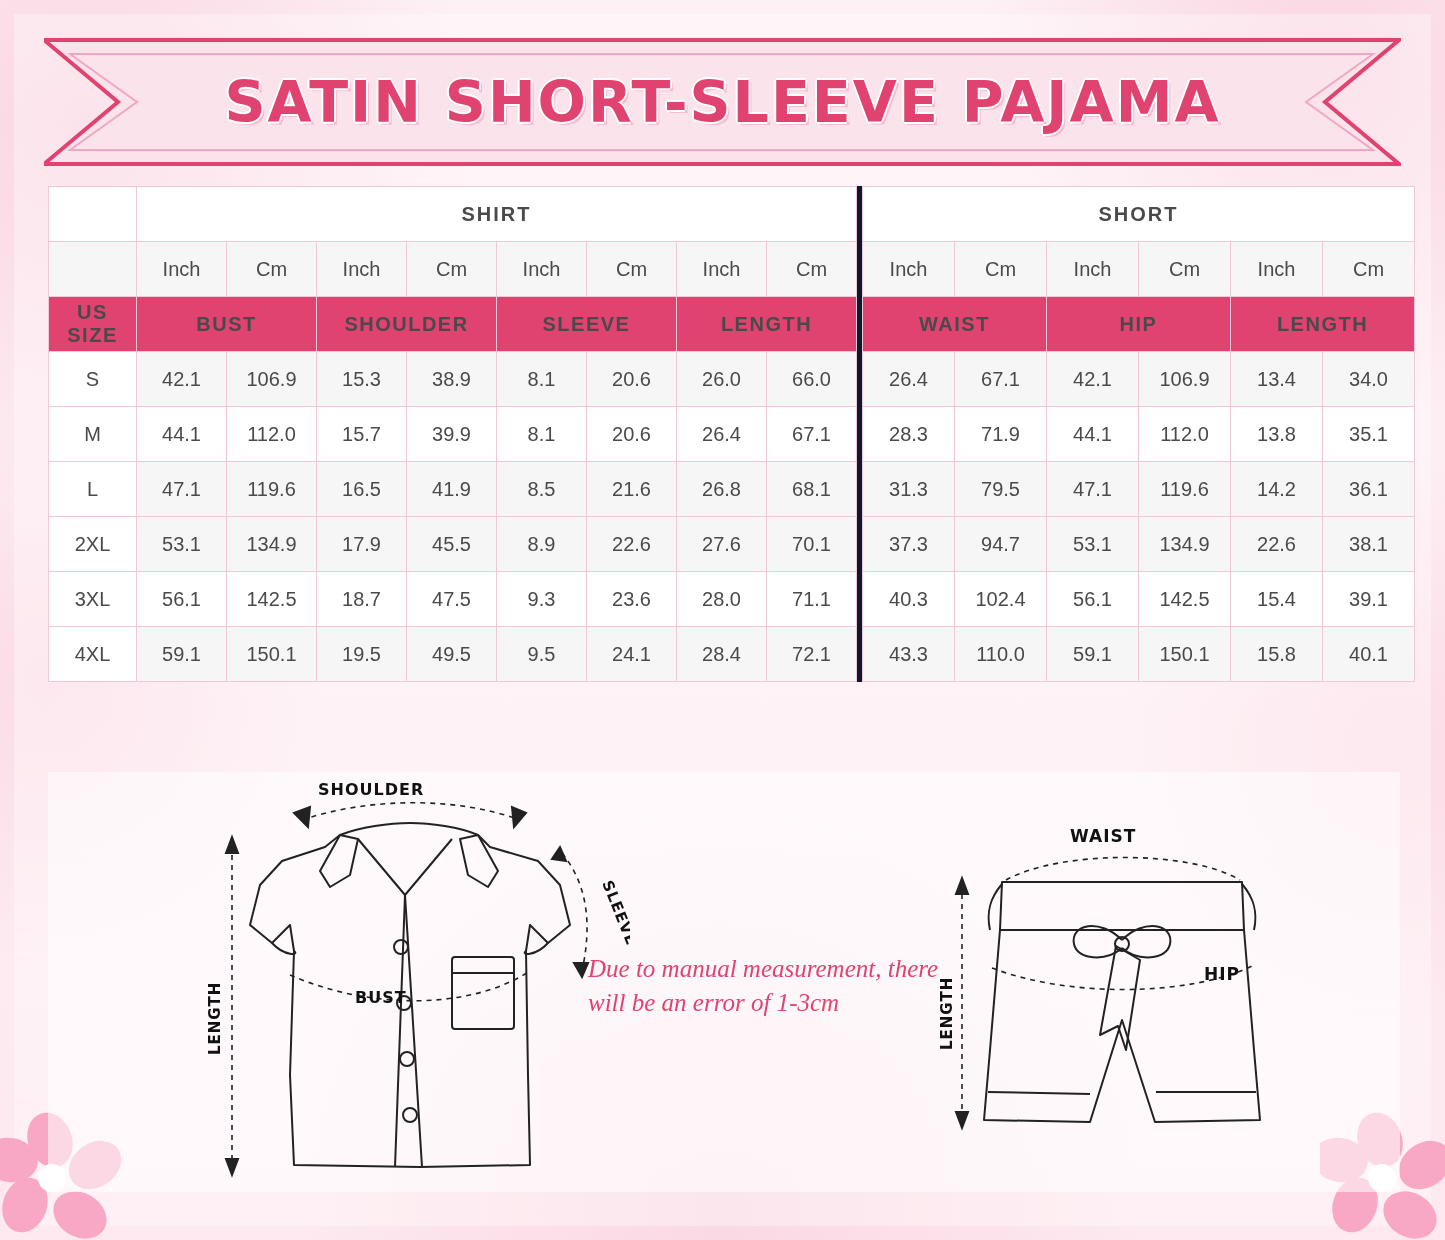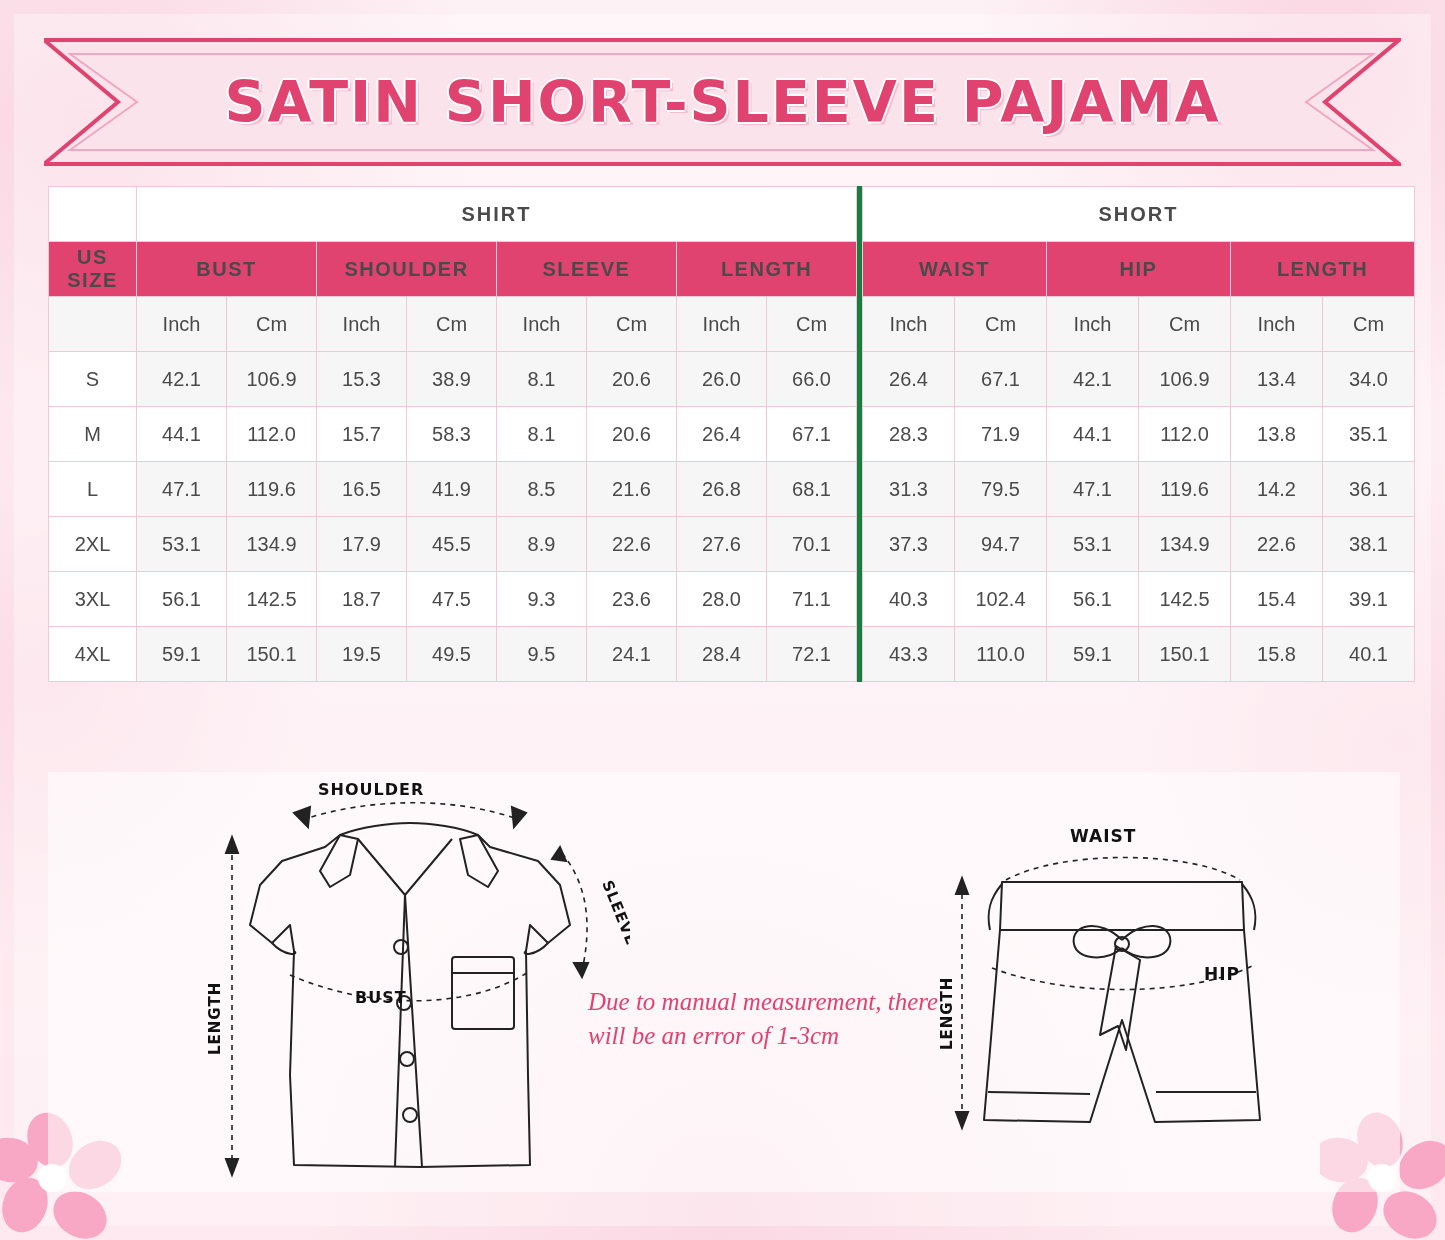--- a/index.html
+++ b/index.html
@@ -72,21 +72,21 @@
   .table-area {
     position: absolute;
     left: 48px;
     top: 186px;
     width: 1352px;
   }
   table.size-table {
     border-collapse: collapse;
     width: 1352px;
     table-layout: fixed;
-    background: #15803d;
+    background: #0f172a;
   }
   table.size-table td, table.size-table th {
     border: 1px solid #f2c7d8;
     text-align: center;
     font-size: 20px;
     color: #4a4a4a;
     height: 52px;
     font-family: "Liberation Sans", sans-serif;
   }
   .grp-head {
@@ -139,21 +139,21 @@
     position: absolute;
     left: 48px;
     top: 772px;
     width: 1352px;
     height: 420px;
     background: rgba(255,255,255,0.55);
   }
   .note {
     position: absolute;
     left: 588px;
-    top: 985px;
+    top: 952px;
     width: 360px;
     font-family: "Liberation Serif", serif;
     font-style: italic;
     font-size: 25px;
     line-height: 1.35;
     color: #e0436f;
   }
 
   .illus-shirt {
     position: absolute;
@@ -240,48 +240,48 @@
           <col style="width:92px">
       </colgroup>
       <thead>
         <tr>
           <td class="grp-head empty" rowspan="1"></td>
           <td class="grp-head" colspan="8">SHIRT</td>
           <td class="sep-col"></td>
           <td class="grp-head" colspan="6">SHORT</td>
         </tr>
         <tr>
+          <td class="unit-head"></td>
+          <td class="unit-head">Inch</td>
+          <td class="unit-head">Cm</td>
+          <td class="unit-head">Inch</td>
+          <td class="unit-head">Cm</td>
+          <td class="unit-head">Inch</td>
+          <td class="unit-head">Cm</td>
+          <td class="unit-head">Inch</td>
+          <td class="unit-head">Cm</td>
+          <td class="sep-col"></td>
+          <td class="unit-head">Inch</td>
+          <td class="unit-head">Cm</td>
+          <td class="unit-head">Inch</td>
+          <td class="unit-head">Cm</td>
+          <td class="unit-head">Inch</td>
+          <td class="unit-head">Cm</td>
+        </tr>
+        <tr>
           <td class="pink-head">US SIZE</td>
           <td class="pink-head" colspan="2">BUST</td>
           <td class="pink-head" colspan="2">SHOULDER</td>
           <td class="pink-head" colspan="2">SLEEVE</td>
           <td class="pink-head" colspan="2">LENGTH</td>
           <td class="sep-col"></td>
           <td class="pink-head" colspan="2">WAIST</td>
           <td class="pink-head" colspan="2">HIP</td>
           <td class="pink-head" colspan="2">LENGTH</td>
         </tr>
-        <tr>
-          <td class="unit-head"></td>
-          <td class="unit-head">Inch</td>
-          <td class="unit-head">Cm</td>
-          <td class="unit-head">Inch</td>
-          <td class="unit-head">Cm</td>
-          <td class="unit-head">Inch</td>
-          <td class="unit-head">Cm</td>
-          <td class="unit-head">Inch</td>
-          <td class="unit-head">Cm</td>
-          <td class="sep-col"></td>
-          <td class="unit-head">Inch</td>
-          <td class="unit-head">Cm</td>
-          <td class="unit-head">Inch</td>
-          <td class="unit-head">Cm</td>
-          <td class="unit-head">Inch</td>
-          <td class="unit-head">Cm</td>
-        </tr>
       </thead>
       <tbody id="table-body">
           <tr>
             <td class="size-cell">S</td>
             <td class="val">42.1</td>
             <td class="val">106.9</td>
             <td class="val">15.3</td>
             <td class="val">38.9</td>
             <td class="val">8.1</td>
             <td class="val">20.6</td>
@@ -293,21 +293,21 @@
             <td class="val">42.1</td>
             <td class="val">106.9</td>
             <td class="val">13.4</td>
             <td class="val">34.0</td>
           </tr>
           <tr>
             <td class="size-cell">M</td>
             <td class="val alt">44.1</td>
             <td class="val alt">112.0</td>
             <td class="val alt">15.7</td>
-            <td class="val alt">58.3</td>
+            <td class="val alt">39.9</td>
             <td class="val alt">8.1</td>
             <td class="val alt">20.6</td>
             <td class="val alt">26.4</td>
             <td class="val alt">67.1</td>
             <td class="sep-col"></td>
             <td class="val alt">28.3</td>
             <td class="val alt">71.9</td>
             <td class="val alt">44.1</td>
             <td class="val alt">112.0</td>
             <td class="val alt">13.8</td>

